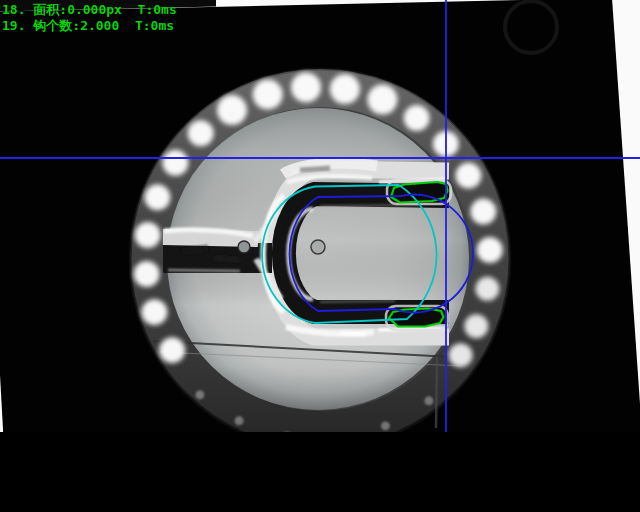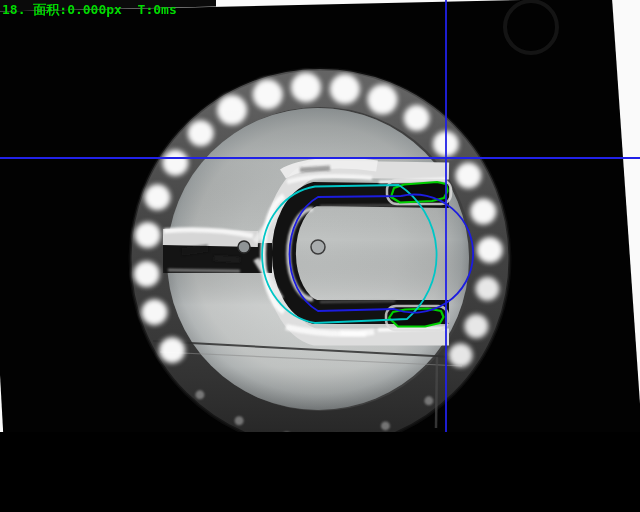--- a/index.html
+++ b/index.html
@@ -142,14 +142,15 @@
   <path d="M 389,318 L 393,312 L 405,309.5 L 428,308.5 L 441,311 L 443.5,317 L 440,323 L 425,326.5 L 398,326.5 Z" fill="#0b0b0b" stroke-width="2.2" stroke-linejoin="round" stroke="#00cf00"></path>
 
   <path d="M 399,185 L 315,186.5 A 62 69 0 0 0 315,323 L 407,319 A 84 84 0 0 0 399,185" fill="none" stroke-width="1.8" stroke="#00c6c6"></path>
   <path d="M 401,196 L 318,197 A 47 62 0 0 0 318,311 L 394,309 A 59 59 0 1 0 401,196" fill="none" stroke-width="1.8" stroke="#1c1ce0"></path>
 
   <line x1="0" y1="158" x2="640" y2="158" stroke-width="1.8" stroke="#2121e8"></line>
   <line x1="446" y1="0" x2="446" y2="512" stroke-width="1.8" stroke="#2121e8"></line>
 </svg>
 
 <div id="result-line-1" class="result-line" style="color: rgb(0, 220, 0);">18. 面积:0.000px  T:0ms</div>
+<div id="result-line-2" class="result-line" style="color: rgb(0, 220, 0);">19. 钩个数:2.000  T:0ms</div>
 
 </div>
 
 </body></html>

